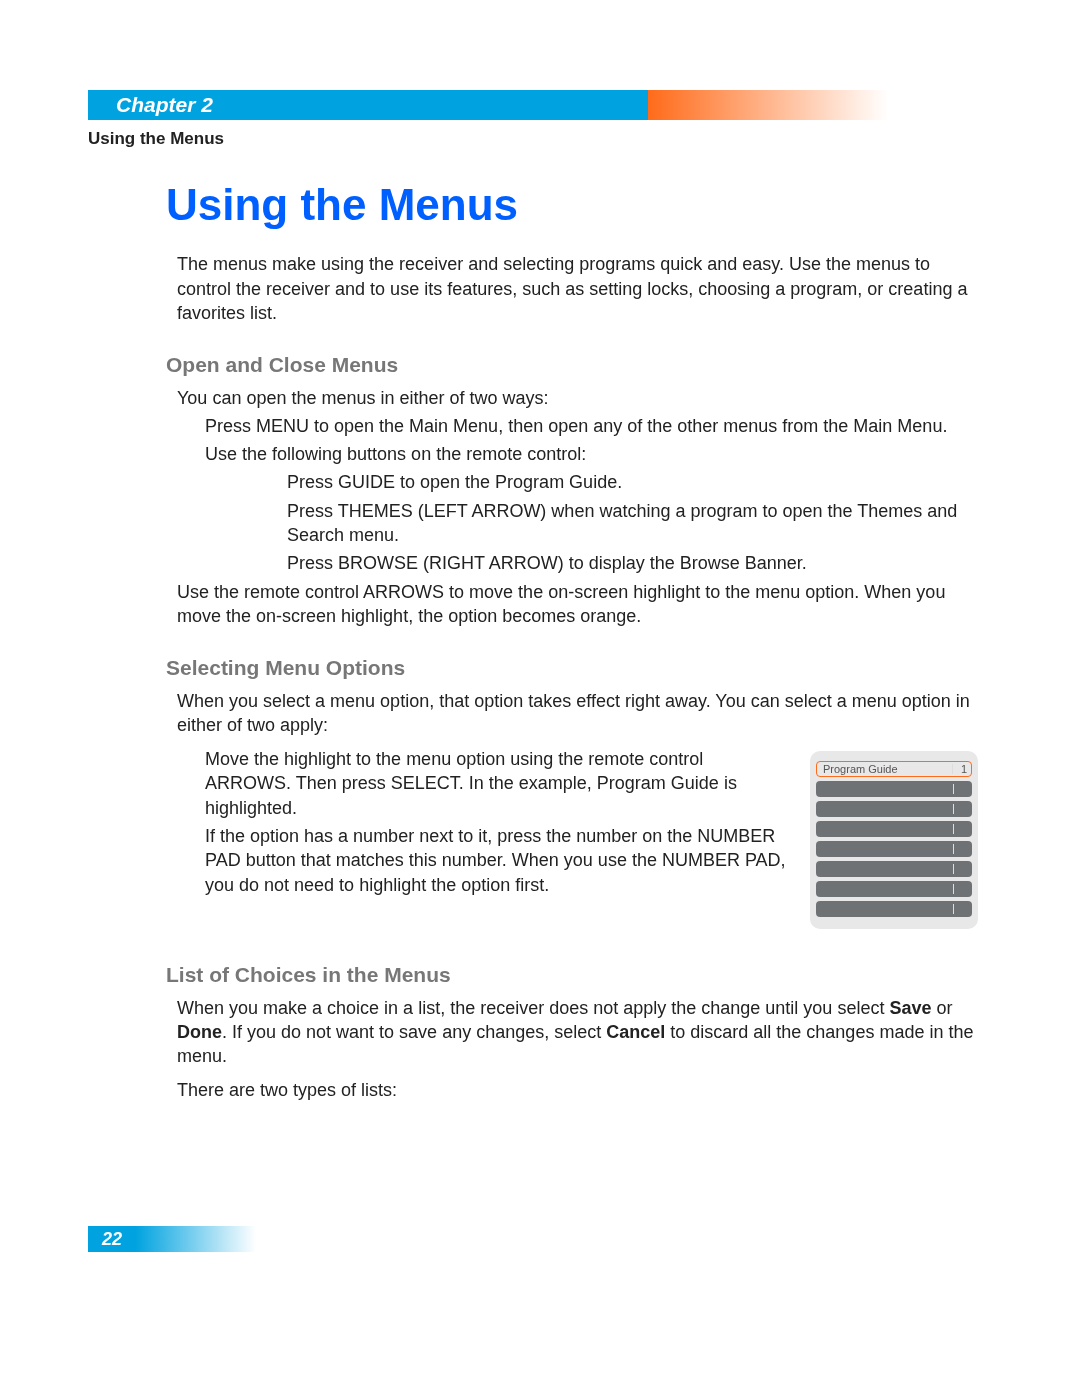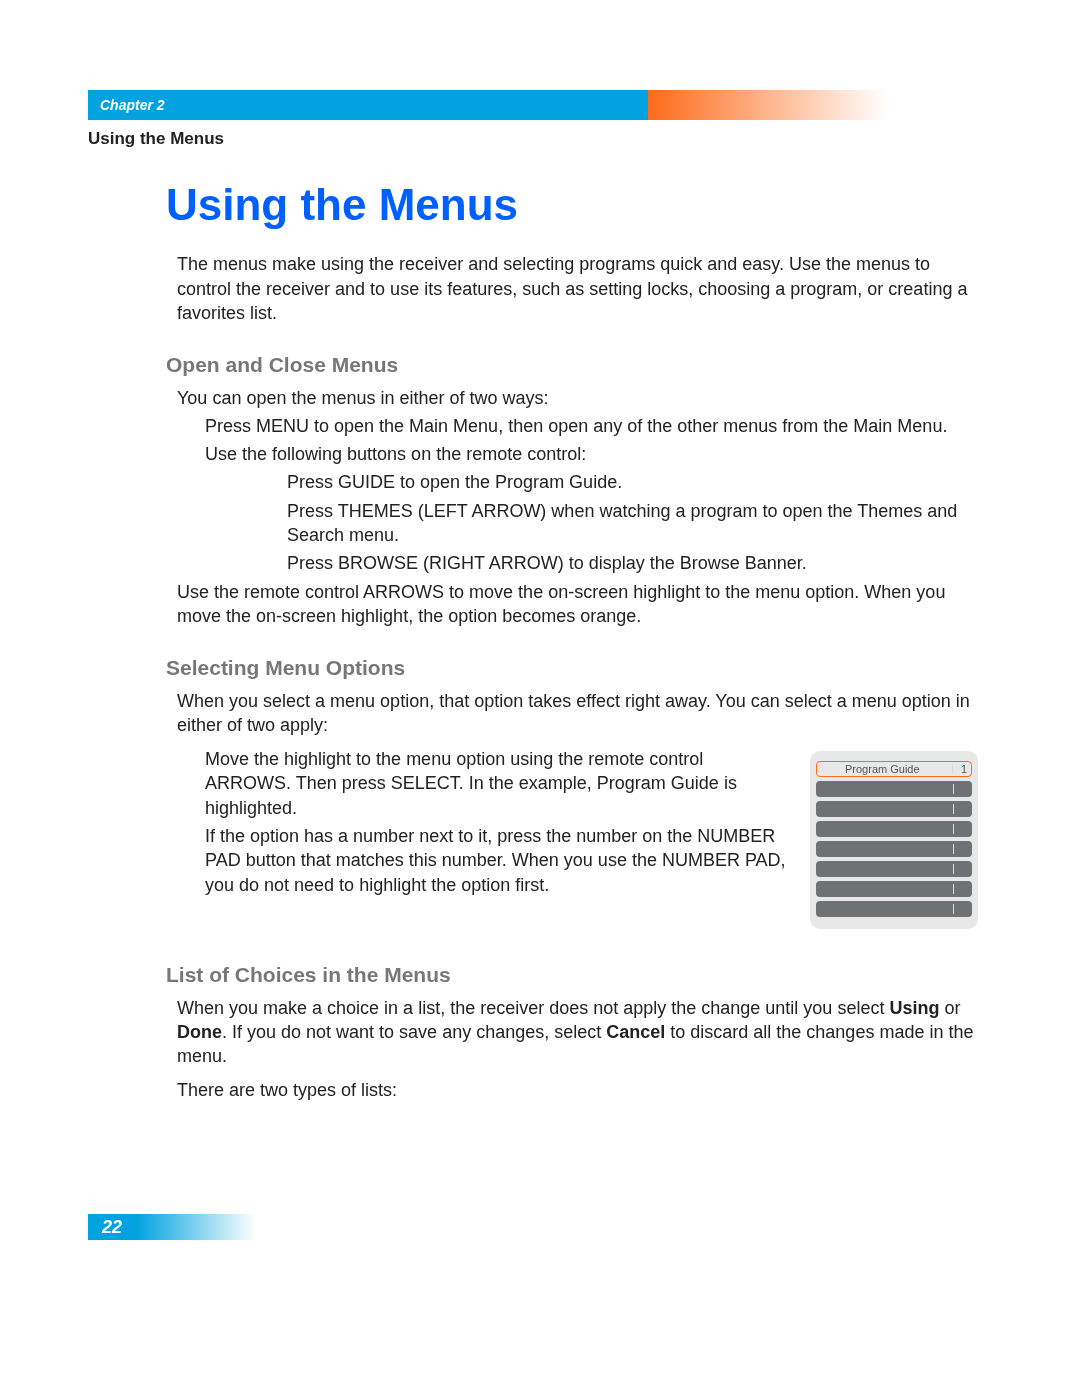--- a/index.html
+++ b/index.html
@@ -39,22 +39,23 @@
   .chapter-bar .fade{
     position:absolute;left:560px;top:0;width:240px;height:100%;
     background:linear-gradient(to right,var(--orange),#ffffff);
   }
   .chapter-bar .label{
     position:relative;
     line-height:30px;
     color:#fff;
     font-weight:700;
     font-style:italic;
-    font-size:14px;
+    font-size:21px;
     padding-left:12px;
+    margin-left:16px;
   }
   .section-label{
     font-weight:700;
     font-size:17px;
     margin:6px 0 24px 0;
   }
 
   h1.page-title{
     color:var(--blue);
     font-size:44px;
@@ -93,21 +94,20 @@
   .pg-row{
     background:var(--menu-gray);
     height:16px;
     border-radius:4px;
     margin:4px 0;
     position:relative;
     display:flex;
     align-items:center;
     color:#eee;
     font-size:11px;
-    padding-left:22px;
   }
   .pg-row .txt{
     flex:1 1 auto;
     padding-left:6px;
     white-space:nowrap;
   }
   .pg-row .sep{
     width:1px;height:10px;background:#ddd;margin-right:4px;
   }
   .pg-row .num{
@@ -117,21 +117,21 @@
     background:transparent;
     border:1px solid var(--orange);
     color:#555;
     height:14px;
   }
 
   
   .pagenum-bar{
     position:absolute;
     left:88px;
-    bottom:60px;
+    bottom:48px;
     height:26px;
   }
   .pagenum-bar .block{
     display:inline-block;
     background:var(--cyan);
     width:48px;height:26px;
     color:#fff;
     font-weight:700;
     font-style:italic;
     text-align:center;
@@ -234,21 +234,21 @@
       </div>
 
       <div class="indent1">
         <p class="step">Move the highlight to the menu option using the remote control ARROWS. Then press SELECT. In the example, Program Guide is highlighted.</p>
         <p class="step">If the option has a number next to it, press the number on the NUMBER PAD button that matches this number. When you use the NUMBER PAD, you do not need to highlight the option first.</p>
       </div>
     </div>
 
     <h2 class="sub" style="">List of Choices in the Menus</h2>
     <p class="para">
-      <span>When you make a choice in a list, the receiver does not apply the change until you select </span><b>Using</b><span> or </span><b>Done</b><span>. If you do not want to save any changes, select </span><b>Cancel</b><span> to discard all the changes made in the menu.</span>
+      <span>When you make a choice in a list, the receiver does not apply the change until you select </span><b>Save</b><span> or </span><b>Done</b><span>. If you do not want to save any changes, select </span><b>Cancel</b><span> to discard all the changes made in the menu.</span>
     </p>
     <p>There are two types of lists:</p>
 
   </div>
 
   <div class="pagenum-bar">
     <span class="block">22</span><span class="tail"></span>
   </div>
 
 </div>

